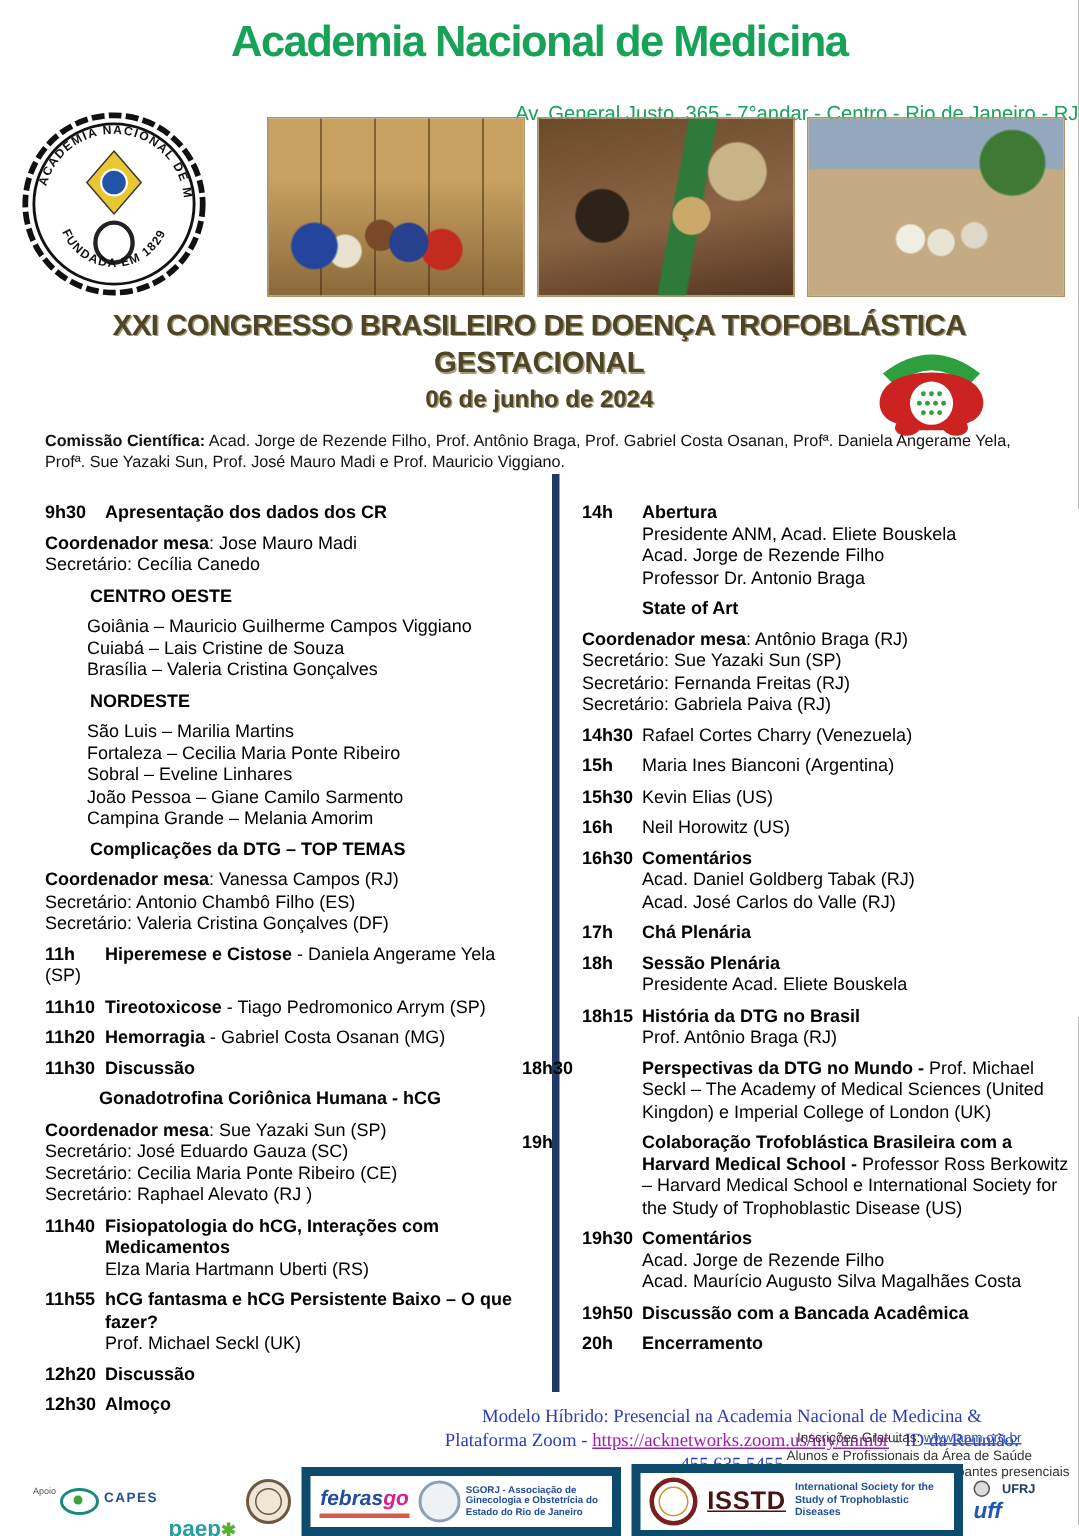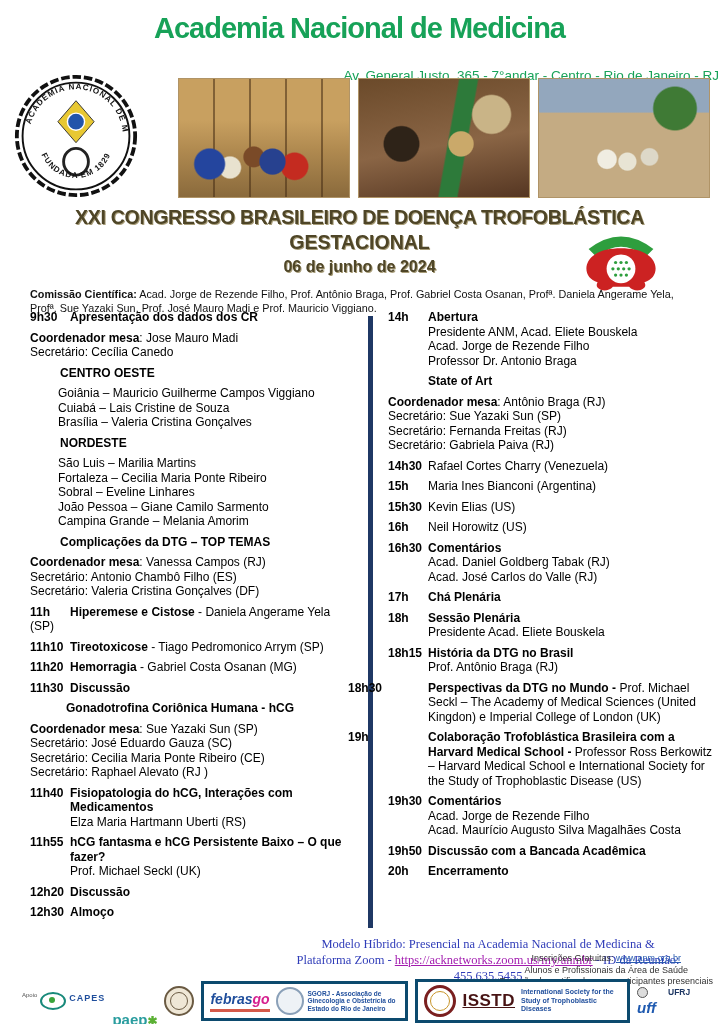--- a/index.html
+++ b/index.html
@@ -39,21 +39,21 @@
     color:#4e4527;font-weight:bold;text-shadow:1px 1px 0 #a79c78;}
   .banner .l1{font-size:19.5px;letter-spacing:-0.3px;}
   .banner .l2{font-size:19.5px;margin-top:2px;}
   .banner .dt{font-size:16px;margin-top:4px;}
   .congress-logo{position:absolute;top:222px;right:52px;}
   
   .committee{position:absolute;top:288px;left:30px;width:662px;font-size:10.8px;line-height:13.5px;}
   .committee b{font-weight:bold;}
   
   .divider{position:absolute;left:368px;top:316px;width:5px;height:612px;background:#1f3864;}
-  .col{position:absolute;top:310px;font-size:12px;line-height:14.5px;color:#000;}
+  .col{position:absolute;top:334px;font-size:12px;line-height:14.5px;color:#000;}
   .col-left{left:30px;width:334px;}
   .col-right{left:388px;width:326px;}
   .block{margin-bottom:6px;}
   .line{white-space:normal;}
   .line .b{font-weight:bold;}
   .tm{display:inline-block;width:40px;font-weight:bold;}
   .line.pad{padding-left:40px;}
   .subhead .line{padding-left:30px;}
   .list .line{padding-left:28px;}
   .subhead2 .line{padding-left:36px;}
@@ -71,32 +71,32 @@
   .capes-wrap{display:flex;flex-direction:row;align-items:flex-start;}
   .apoio{font-size:6px;color:#555;margin-left:2px;}
   .capes-row{display:flex;align-items:center;gap:2px;}
   .capes-eye{width:22px;height:14px;border:2px solid #18897a;border-radius:50%;position:relative;}
   .capes-eye::after{content:"";position:absolute;left:7px;top:3px;width:6px;height:6px;border-radius:50%;background:#3aa33a;}
   .capes-txt{font-size:9px;font-weight:bold;color:#1f4e9c;margin-top:1px;letter-spacing:1px;}
   .paep{font-size:15px;font-weight:bold;color:#2a9d9f;margin-top:36px;}
   .paep .star{color:#5ab033;font-size:12px;}
   .round-seal{width:26px;height:26px;border-radius:50%;border:2px solid #6a5a42;position:relative;background:#efe7d6;}
   .round-seal::after{content:"";position:absolute;inset:4px;border-radius:50%;border:1px solid #6a5a42;}
-  .lbox{border:3px solid #0c4a6e;display:flex;align-items:center;gap:6px;padding:3px 6px;background:#fff;}
+  .lbox{border:6px solid #0c4a6e;display:flex;align-items:center;gap:6px;padding:3px 6px;background:#fff;}
   .febrasgo{font-size:14px;font-weight:bold;font-style:italic;color:#1f4e9c;}
   .febrasgo .go{color:#d6218f;}
   .feb-sub{display:block;width:60px;height:3px;background:#d65a4a;margin-top:1px;}
   .sgorj-circle{width:24px;height:24px;border-radius:50%;border:2px solid #8aa0b8;position:relative;background:#eef2f6;}
   .sgorj-txt{font-size:6.5px;line-height:7.5px;color:#1f4e9c;font-weight:bold;width:92px;}
   .isstd-circle{width:26px;height:26px;border-radius:50%;border:3px solid #7a1f1f;position:relative;background:#fff;}
   .isstd-circle::after{content:"";position:absolute;inset:3px;border-radius:50%;border:1px solid #c8952a;}
   .isstd-txt{font-size:17px;font-weight:bold;color:#471313;letter-spacing:0.5px;text-decoration:underline;}
   .isstd-full{font-size:7px;line-height:8.5px;color:#1f4e9c;font-weight:bold;width:100px;}
   .ufrj-wrap{display:flex;flex-direction:column;align-items:flex-start;gap:1px;}
-  .ufrj-row{display:flex;align-items:center;gap:20px;}
+  .ufrj-row{display:flex;align-items:center;gap:8px;}
   .ufrj-dot{width:9px;height:9px;border-radius:50%;border:1px solid #555;background:#ddd;}
   .ufrj-txt{font-size:8.5px;font-weight:bold;color:#1f3864;}
   .uff-txt{font-size:15px;font-weight:bold;font-style:italic;color:#1f5ab0;}
 </style>
 </head>
 <body>
 
 <div id="page">
 
   <div class="hdr-title">Academia Nacional de Medicina</div>

